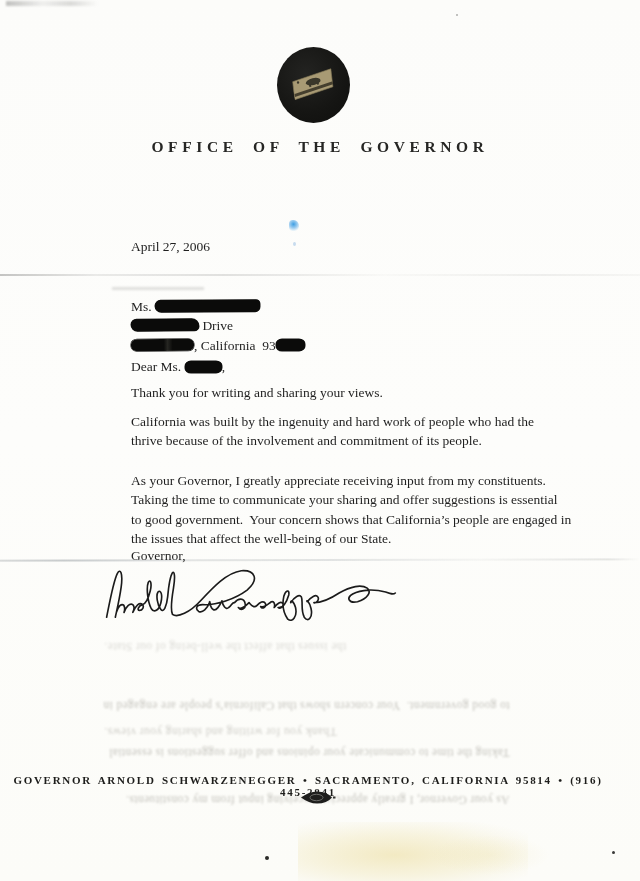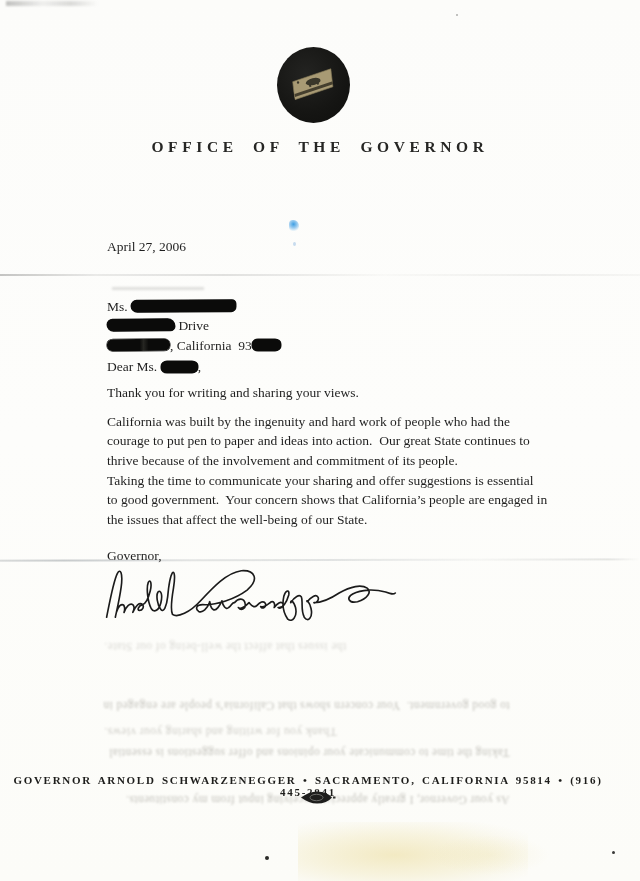--- a/index.html
+++ b/index.html
@@ -33,21 +33,21 @@
   .speck-c{left:456px;top:14px;width:2px;height:2px;background:rgba(100,100,98,.5);}
 
   
   .seal{position:absolute;left:277px;top:47px;width:73px;height:76px;border-radius:50%;
     background:radial-gradient(circle at 40% 35%,#232321 0%,#151513 60%,#0f0f0d 100%);}
   .seal svg{position:absolute;left:15px;top:25px;transform:rotate(-13deg);}
   .masthead{position:absolute;left:0;top:138px;width:640px;text-align:center;
     font-size:15.5px;letter-spacing:4.6px;word-spacing:7px;color:#262624;font-weight:600;}
 
   
-  .tline{white-space:pre;font-size:13.5px;line-height:19.3px;}
+  .tline{white-space:pre;font-size:13.5px;line-height:19.3px;margin-left:24px;}
   .date{position:absolute;left:107px;top:237px;}
   .address{position:absolute;left:107px;top:297px;}
   .salutation{position:absolute;left:107px;top:357px;}
   .para-0{position:absolute;left:107px;top:383px;}
   .para-1{position:absolute;left:107px;top:412px;}
   .para-2{position:absolute;left:107px;top:471px;}
   .closing{position:absolute;left:107px;top:546px;}
   .signature{position:absolute;left:96px;top:562px;}
   .typed-name{position:absolute;left:107px;top:624px;}
 
@@ -105,25 +105,25 @@
   </div>
 
   <div class="salutation tline"><span>Dear Ms. </span><span class="redaction r-dear"></span><span>,</span></div>
 
   <div class="para-0">
     <div class="tline">Thank you for writing and sharing your views.</div>
   </div>
 
   <div class="para-1">
     <div class="tline">California was built by the ingenuity and hard work of people who had the</div>
-    <div class="tline">courage to put pen to paper and ideas into action.  Our great State continues to</div>
     <div class="tline">thrive because of the involvement and commitment of its people.</div>
   </div>
 
   <div class="para-2">
+    <div class="tline">As your Governor, I greatly appreciate receiving input from my constituents.</div>
     <div class="tline">Taking the time to communicate your sharing and offer suggestions is essential</div>
     <div class="tline">to good government.  Your concern shows that California’s people are engaged in</div>
     <div class="tline">the issues that affect the well-being of our State.</div>
   </div>
 
   <div class="closing tline">Governor,</div>
 
   <div class="signature">
     <svg width="308" height="62" viewBox="0 0 310 64">
       <path d="M7,57 C10,42 14,20 18,12 C21,6 24,11 22,26 C20,40 17,52 16,57

